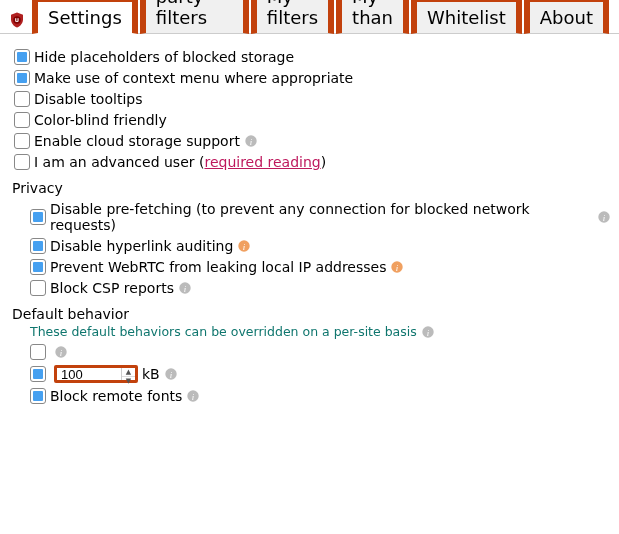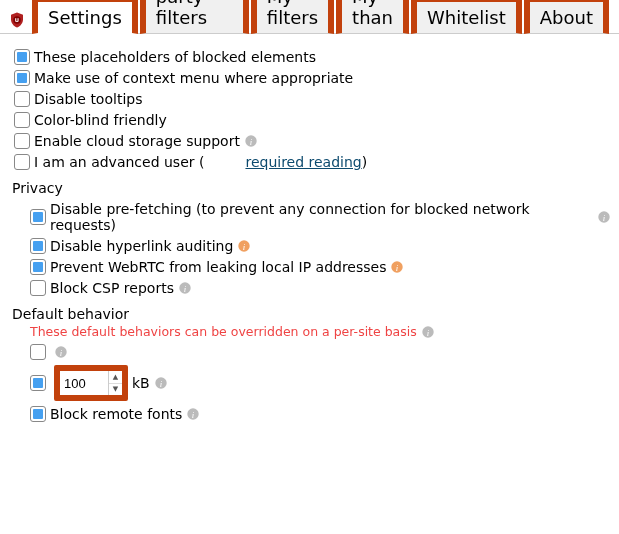--- a/index.html
+++ b/index.html
@@ -69,46 +69,47 @@
     background: #fff;
   }
   .cb.checked::after {
     content: "";
     width: 10px;
     height: 10px;
     background: #46a0f0;
     border-radius: 1px;
   }
   .lbl { }
-  .link { color: #0c4a6e; text-decoration: underline; cursor: pointer; margin-left: 41px; }
+  .link { color: #be185d; text-decoration: underline; cursor: pointer; }
   .info-icon {
     display: inline-flex;
     width: 14px;
     height: 14px;
     margin-left: 4px;
     flex-shrink: 0;
   }
   h3.section {
     font-size: 14px;
     font-weight: normal;
     margin: 10px 0 2px 4px;
   }
   .subnote {
     font-size: 12.5px;
-    color: #ef4444;
+    color: #0f766e;
     margin: 2px 0 4px 22px;
     display: flex;
     align-items: center;
   }
   .numberbox {
     display: inline-flex;
-    border: 6px solid #c2410c;
+    border: 3px solid #c2410c;
     border-radius: 2px;
-    height: 36px;
+    height: 18px;
     margin: 0 4px;
+    gap: 16px;
   }
   .numberbox input {
     border: none;
     width: 48px;
     padding: 0 4px;
     font-size: 13px;
     outline: none;
   }
   .spin {
     display: flex;
@@ -143,21 +144,21 @@
   <div class="tab">My filters</div>
   <div class="tab">My than</div>
   <div class="tab">Whitelist</div>
   <div class="tab">About</div>
 </div>
 
 <div class="content">
 
   <div class="row">
     <span class="cb checked"></span>
-    <span class="lbl">These placeholders of blocked elements</span>
+    <span class="lbl">Hide placeholders of blocked storage</span>
   </div>
   <div class="row">
     <span class="cb checked"></span>
     <span class="lbl">Make use of context menu where appropriate</span>
   </div>
   <div class="row">
     <span class="cb"></span>
     <span class="lbl">Disable tooltips</span>
   </div>
   <div class="row">

